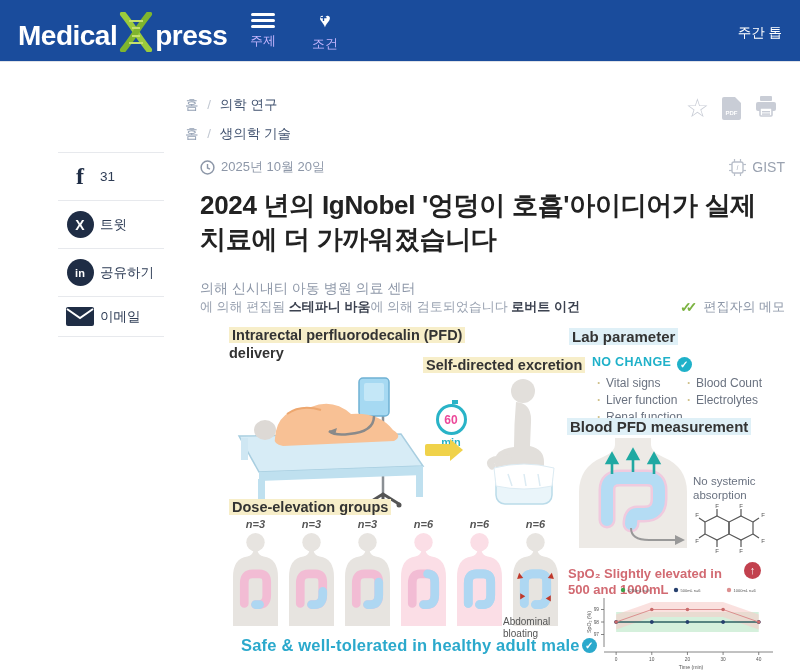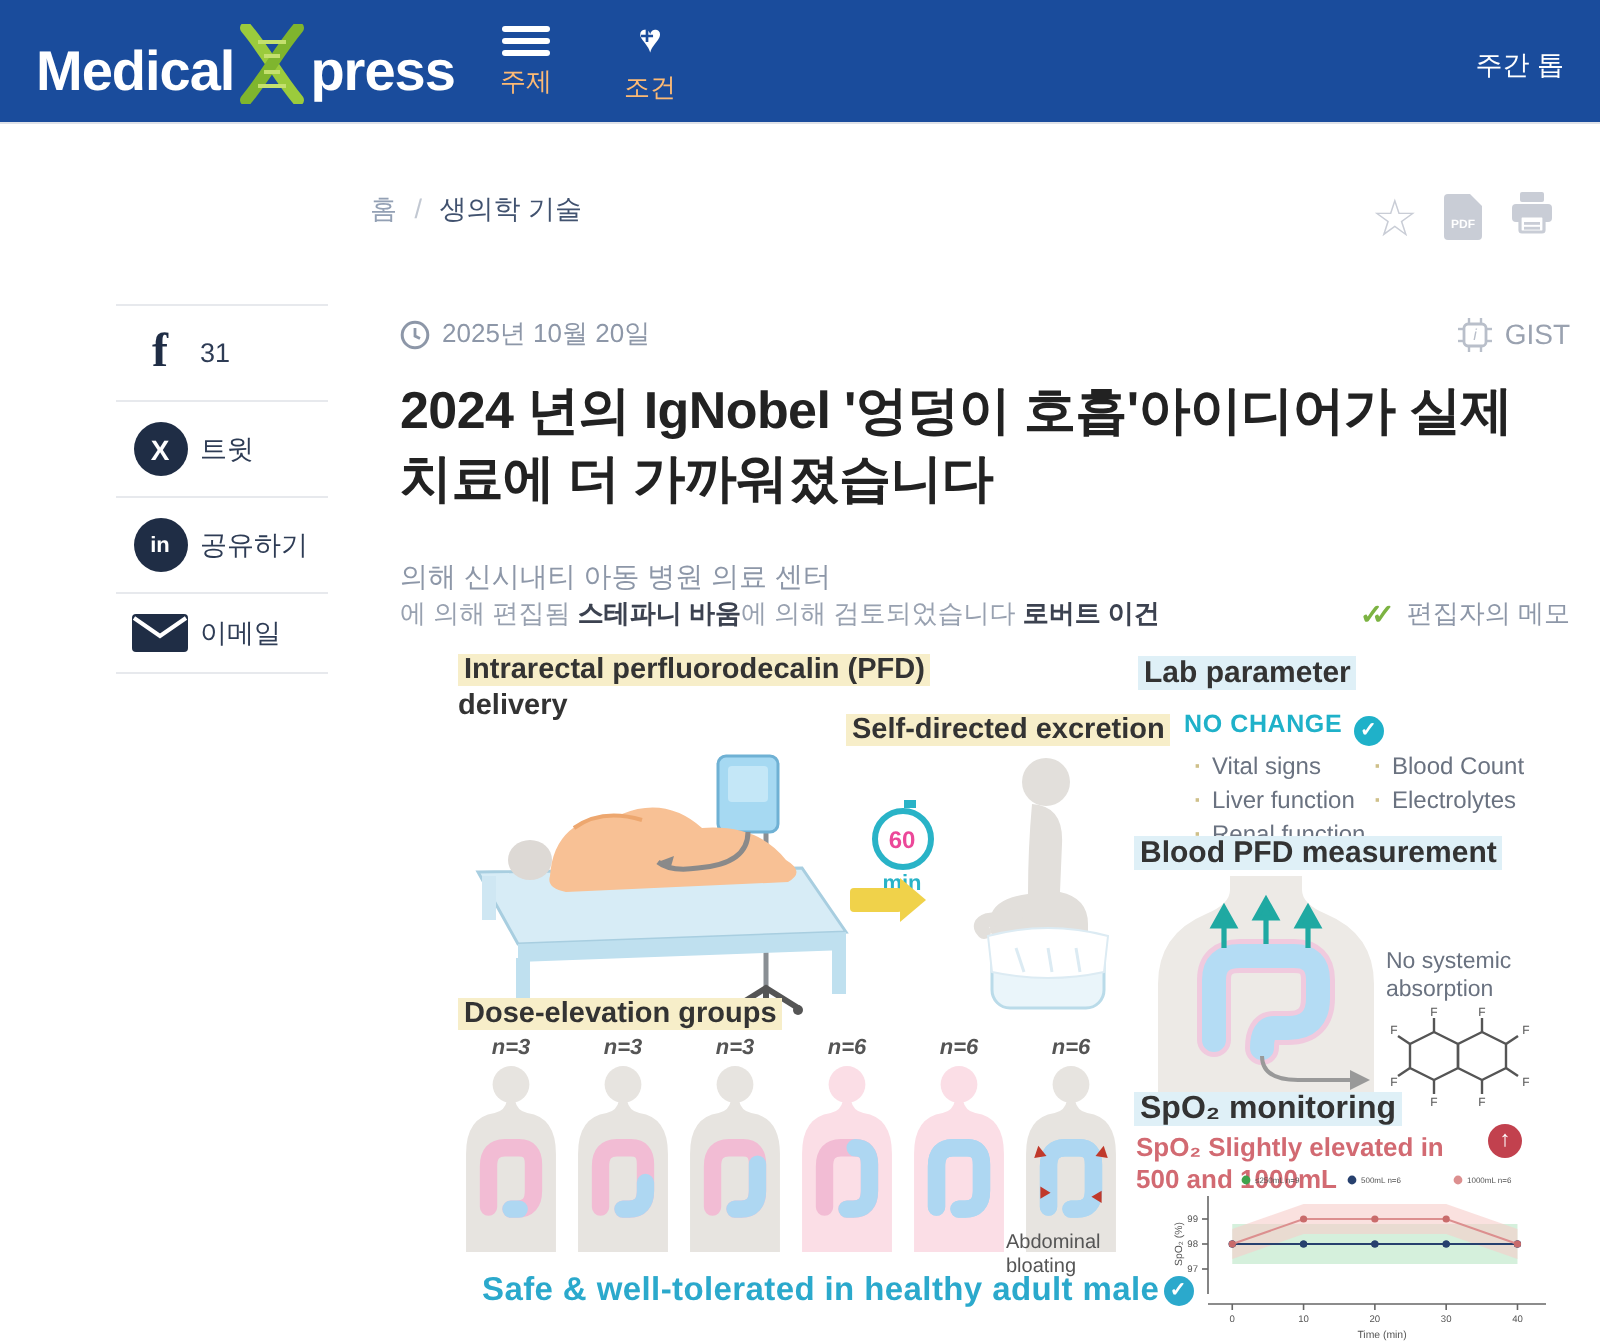--- a/index.html
+++ b/index.html
@@ -5,21 +5,21 @@
   * { margin:0; padding:0; box-sizing:border-box; }
   html,body { background:#fff; }
   body { font-family:"Liberation Sans", sans-serif; width:800px; height:672px; overflow:hidden; }
   #page { position:relative; width:800px; height:672px; background:#fff; }
 
   
   #header { position:absolute; left:0; top:0; width:800px; height:62px; background:#1a4c9c; border-bottom:1px solid #dfe2e8; }
   .logo { position:absolute; left:18px; top:12px; display:flex; align-items:center; color:#fff; font-weight:bold; font-size:28px; letter-spacing:-0.5px; }
   .logo .dna { margin:0 2px; }
   .nav-item { position:absolute; top:10px; width:60px; text-align:center; color:#fff; cursor:pointer; }
-  .nav-item .nav-label { display:block; font-size:13px; margin-top:4px; color:#fdba74; }
+  .nav-item .nav-label { display:block; font-size:13px; margin-top:4px; color:#c4b5fd; }
   .burger div { width:24px; height:3px; background:#fff; border-radius:2px; margin:3px auto; }
   .heartwrap { position:relative; display:inline-block; width:24px; height:20px; }
   .heartwrap .heart { color:#fff; font-size:20px; line-height:20px; }
   .heartwrap .plus { position:absolute; left:7px; top:1px; color:#1a4c9c; font-size:12px; font-weight:bold; }
   #weekly-top { position:absolute; right:18px; top:24px; color:#fff; font-size:13.5px; cursor:pointer; }
 
   
   .crumbs { position:absolute; left:185px; top:90px; font-size:13.5px; line-height:29px; }
   .crumb-home { color:#93a0b4; cursor:pointer; }
   .crumb-sep { color:#c2c8d2; padding:0 5px; }
@@ -109,20 +109,25 @@
       <span class="heartwrap"><span class="heart">♥</span><span class="plus">+</span></span>
       <span class="nav-label">조건</span>
     </div>
     <div id="weekly-top">주간 톱</div>
   </div>
 
   <div class="crumbs">
     <div>
       <span class="crumb-home">홈</span>
       <span class="crumb-sep">/</span>
+      <span class="crumb-cat">의학 연구</span>
+    </div>
+    <div>
+      <span class="crumb-home">홈</span>
+      <span class="crumb-sep">/</span>
       <span class="crumb-cat">생의학 기술</span>
     </div>
   </div>
 
   <div id="actions">
     <span class="act-star">☆</span>
     <span class="act-pdf">
         <i></i>
         <span>PDF</span>
       </span>
@@ -381,23 +386,20 @@
           <text x="46" y="6">F</text>
         <text x="2" y="15">F</text>
           <text x="2" y="41">F</text>
         <text x="68" y="15">F</text>
           <text x="68" y="41">F</text>
         <text x="22" y="51">F</text>
           <text x="46" y="51">F</text>
       </g>
     </svg>
 
-    <div class="fig-h" style="left:342px; top:228px; font-size:16px;">
-      <span class="hl-b">SpO₂ monitoring</span>
-    </div>
     <div id="spo2-note">SpO₂ Slightly elevated in 500 and 1000mL</div>
     <div id="red-up">↑</div>
 
     <svg id="spo2-chart" style="position:absolute; left:358px; top:266px;" width="200" height="88" viewBox="0 0 200 88">
         <polygon points="33.130434782608695,28 68.78260869565217,28 104.43478260869566,28 140.08695652173913,28 175.7391304347826,28 175.7391304347826,48 140.08695652173913,48 104.43478260869566,48 68.78260869565217,48 33.130434782608695,48" fill="#b9e6c5" opacity="0.6"></polygon>
         <polygon points="33.130434782608695,30.500000000000043 68.78260869565217,18 104.43478260869566,18 140.08695652173913,18 175.7391304347826,30.500000000000043 175.7391304347826,45.49999999999996 140.08695652173913,32.999999999999915 104.43478260869566,32.999999999999915 68.78260869565217,32.999999999999915 33.130434782608695,45.49999999999996" fill="#f6cdc9" opacity="0.6"></polygon>
         <polyline points="33.130434782608695,38 68.78260869565217,38 104.43478260869566,38 140.08695652173913,38 175.7391304347826,38" fill="none" stroke="#3fa34d" stroke-width="1"></polyline>
         <circle cx="33.130434782608695" cy="38" r="1.8" fill="#27406e"></circle>
         <circle cx="68.78260869565217" cy="38" r="1.8" fill="#27406e"></circle>
         <circle cx="104.43478260869566" cy="38" r="1.8" fill="#27406e"></circle>

